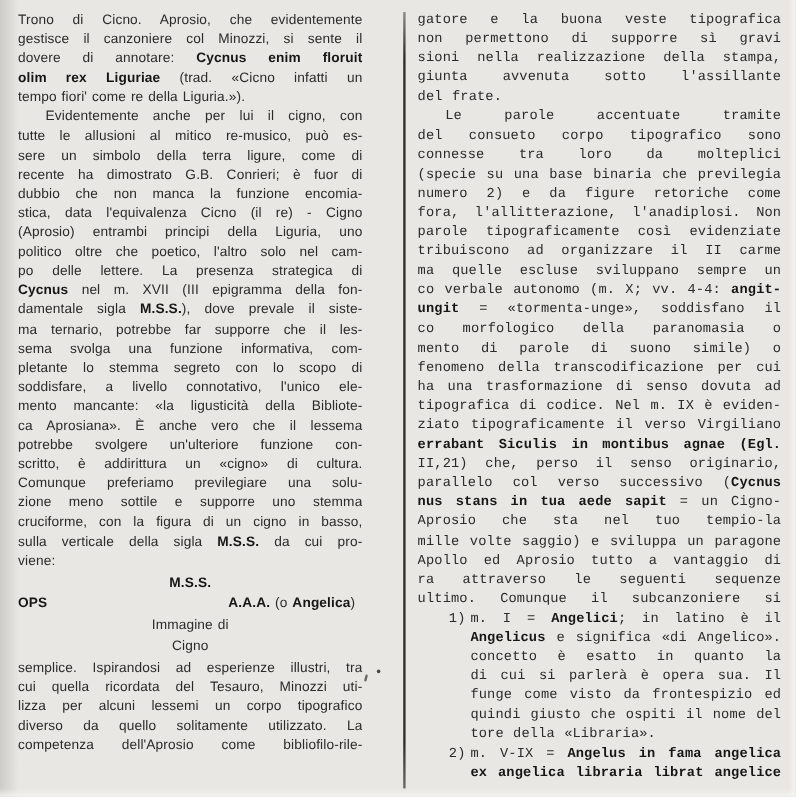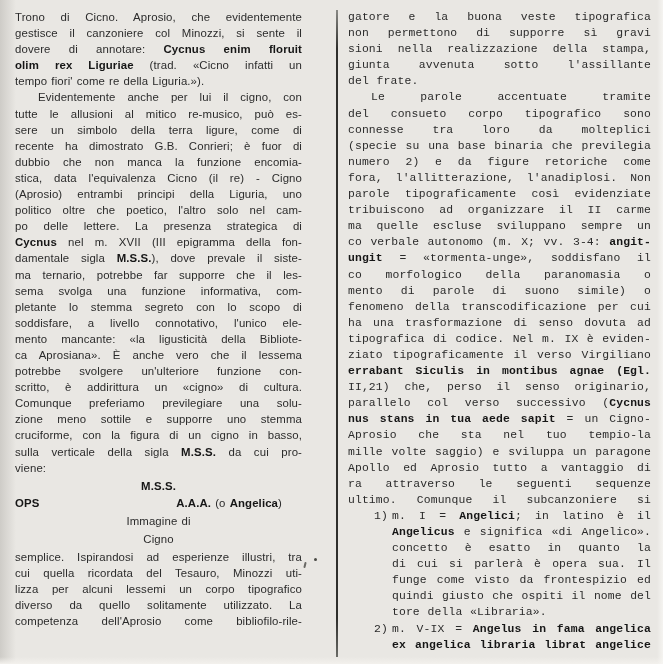--- a/index.html
+++ b/index.html
@@ -57,21 +57,21 @@
     overflow: hidden;
   }
   .ln.end { text-align-last: left; -moz-text-align-last: left; }
   .ln.ind { text-indent: 23px; }
   .seg.b { font-weight: bold; color: #161616; }
   .scheme { margin: 2px 0 1px; }
   .srow { height: 17.6px; line-height: 17.6px; overflow: hidden; }
   .srow.center { text-align: center; }
   .srow.split { position: relative; }
   .sleft  { position: absolute; left: 0; }
-  .sright { position: absolute; right: 20px; }
+  .sright { position: absolute; right: 6px; }
   .litem { position: relative; }
   .marker { position: absolute; left: 26px; top: 0; }
   .licontent { margin-left: 44px; }
   .speck { position: absolute; background: #4a4a45; }
   .speck-dot   { left: 314px; top: 558px; width: 3px; height: 3px; border-radius: 50%; }
   .speck-tick  { left: 304px; top: 562px; width: 2px; height: 6px; border-radius: 1px; transform: rotate(14deg); opacity: 0.8; }
 </style>
 </head>
 <body>
 
@@ -141,21 +141,21 @@
       <div class="para">
         <div class="ln ind"><span class="seg">Le parole accentuate tramite l'infrazione</span></div>
         <div class="ln"><span class="seg">del consueto corpo tipografico sono inoltre</span></div>
         <div class="ln"><span class="seg">connesse tra loro da molteplici parallelismi</span></div>
         <div class="ln"><span class="seg">(specie su una base binaria che previlegia il</span></div>
         <div class="ln"><span class="seg">numero 2) e da figure retoriche come l'ana-</span></div>
         <div class="ln"><span class="seg">fora, l'allitterazione, l'anadiplosi. Non tutte le</span></div>
         <div class="ln"><span class="seg">parole tipograficamente così evidenziate con-</span></div>
         <div class="ln"><span class="seg">tribuiscono ad organizzare il II carme portato,</span></div>
         <div class="ln"><span class="seg">ma quelle escluse sviluppano sempre un giuo-</span></div>
-        <div class="ln"><span class="seg">co verbale autonomo (m. X; vv. 3-4: </span><span class="seg b">angit-</span></div>
+        <div class="ln"><span class="seg">co verbale autonomo (m. X; vv. 4-4: </span><span class="seg b">angit-</span></div>
         <div class="ln"><span class="seg b">ungit</span><span class="seg"> = «tormenta-unge», soddisfano il giuo-</span></div>
         <div class="ln"><span class="seg">co morfologico della paranomasia o accosta-</span></div>
         <div class="ln"><span class="seg">mento di parole di suono simile) o realizzano il</span></div>
         <div class="ln"><span class="seg">fenomeno della transcodificazione per cui si</span></div>
         <div class="ln"><span class="seg">ha una trasformazione di senso dovuta ad un</span></div>
         <div class="ln"><span class="seg">tipografica di codice. Nel m. IX è eviden-</span></div>
         <div class="ln"><span class="seg">ziato tipograficamente il verso Virgiliano </span><span class="seg b">Mille</span></div>
         <div class="ln"><span class="seg b">errabant Siculis in montibus agnae (Egl.</span></div>
         <div class="ln"><span class="seg">II,21) che, perso il senso originario, funge da</span></div>
         <div class="ln"><span class="seg">parallelo col verso successivo (</span><span class="seg b">Cycnus Mille-</span></div>

